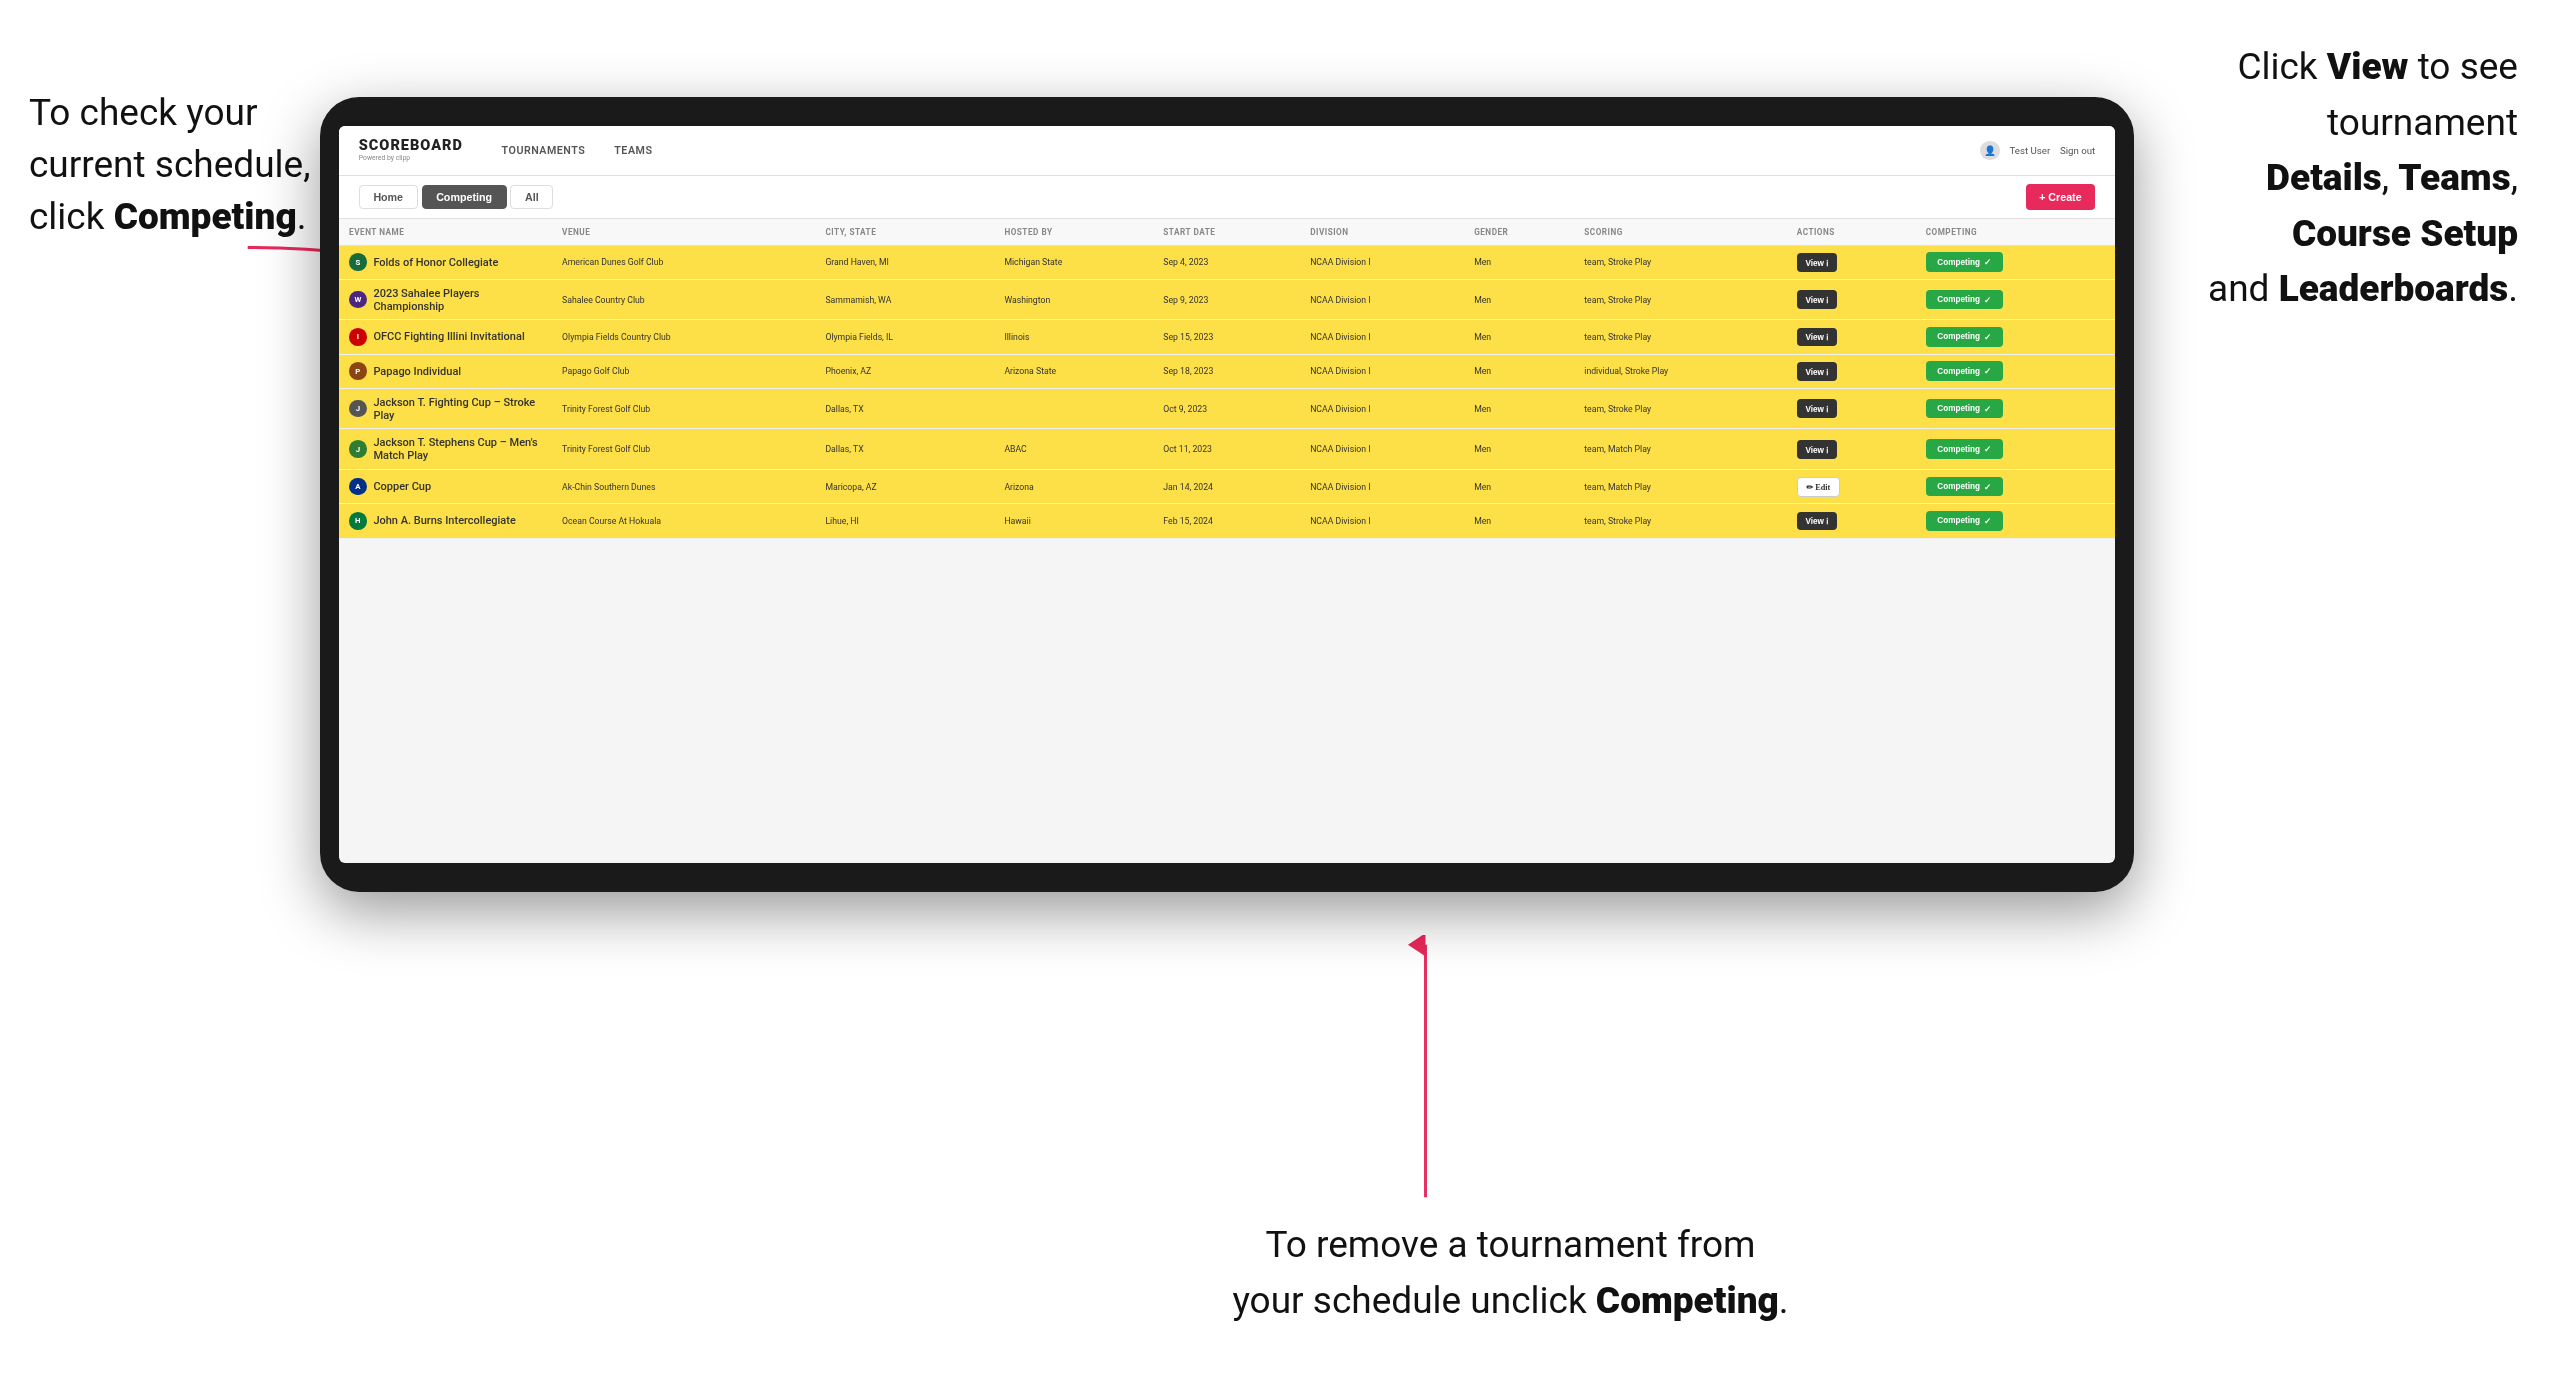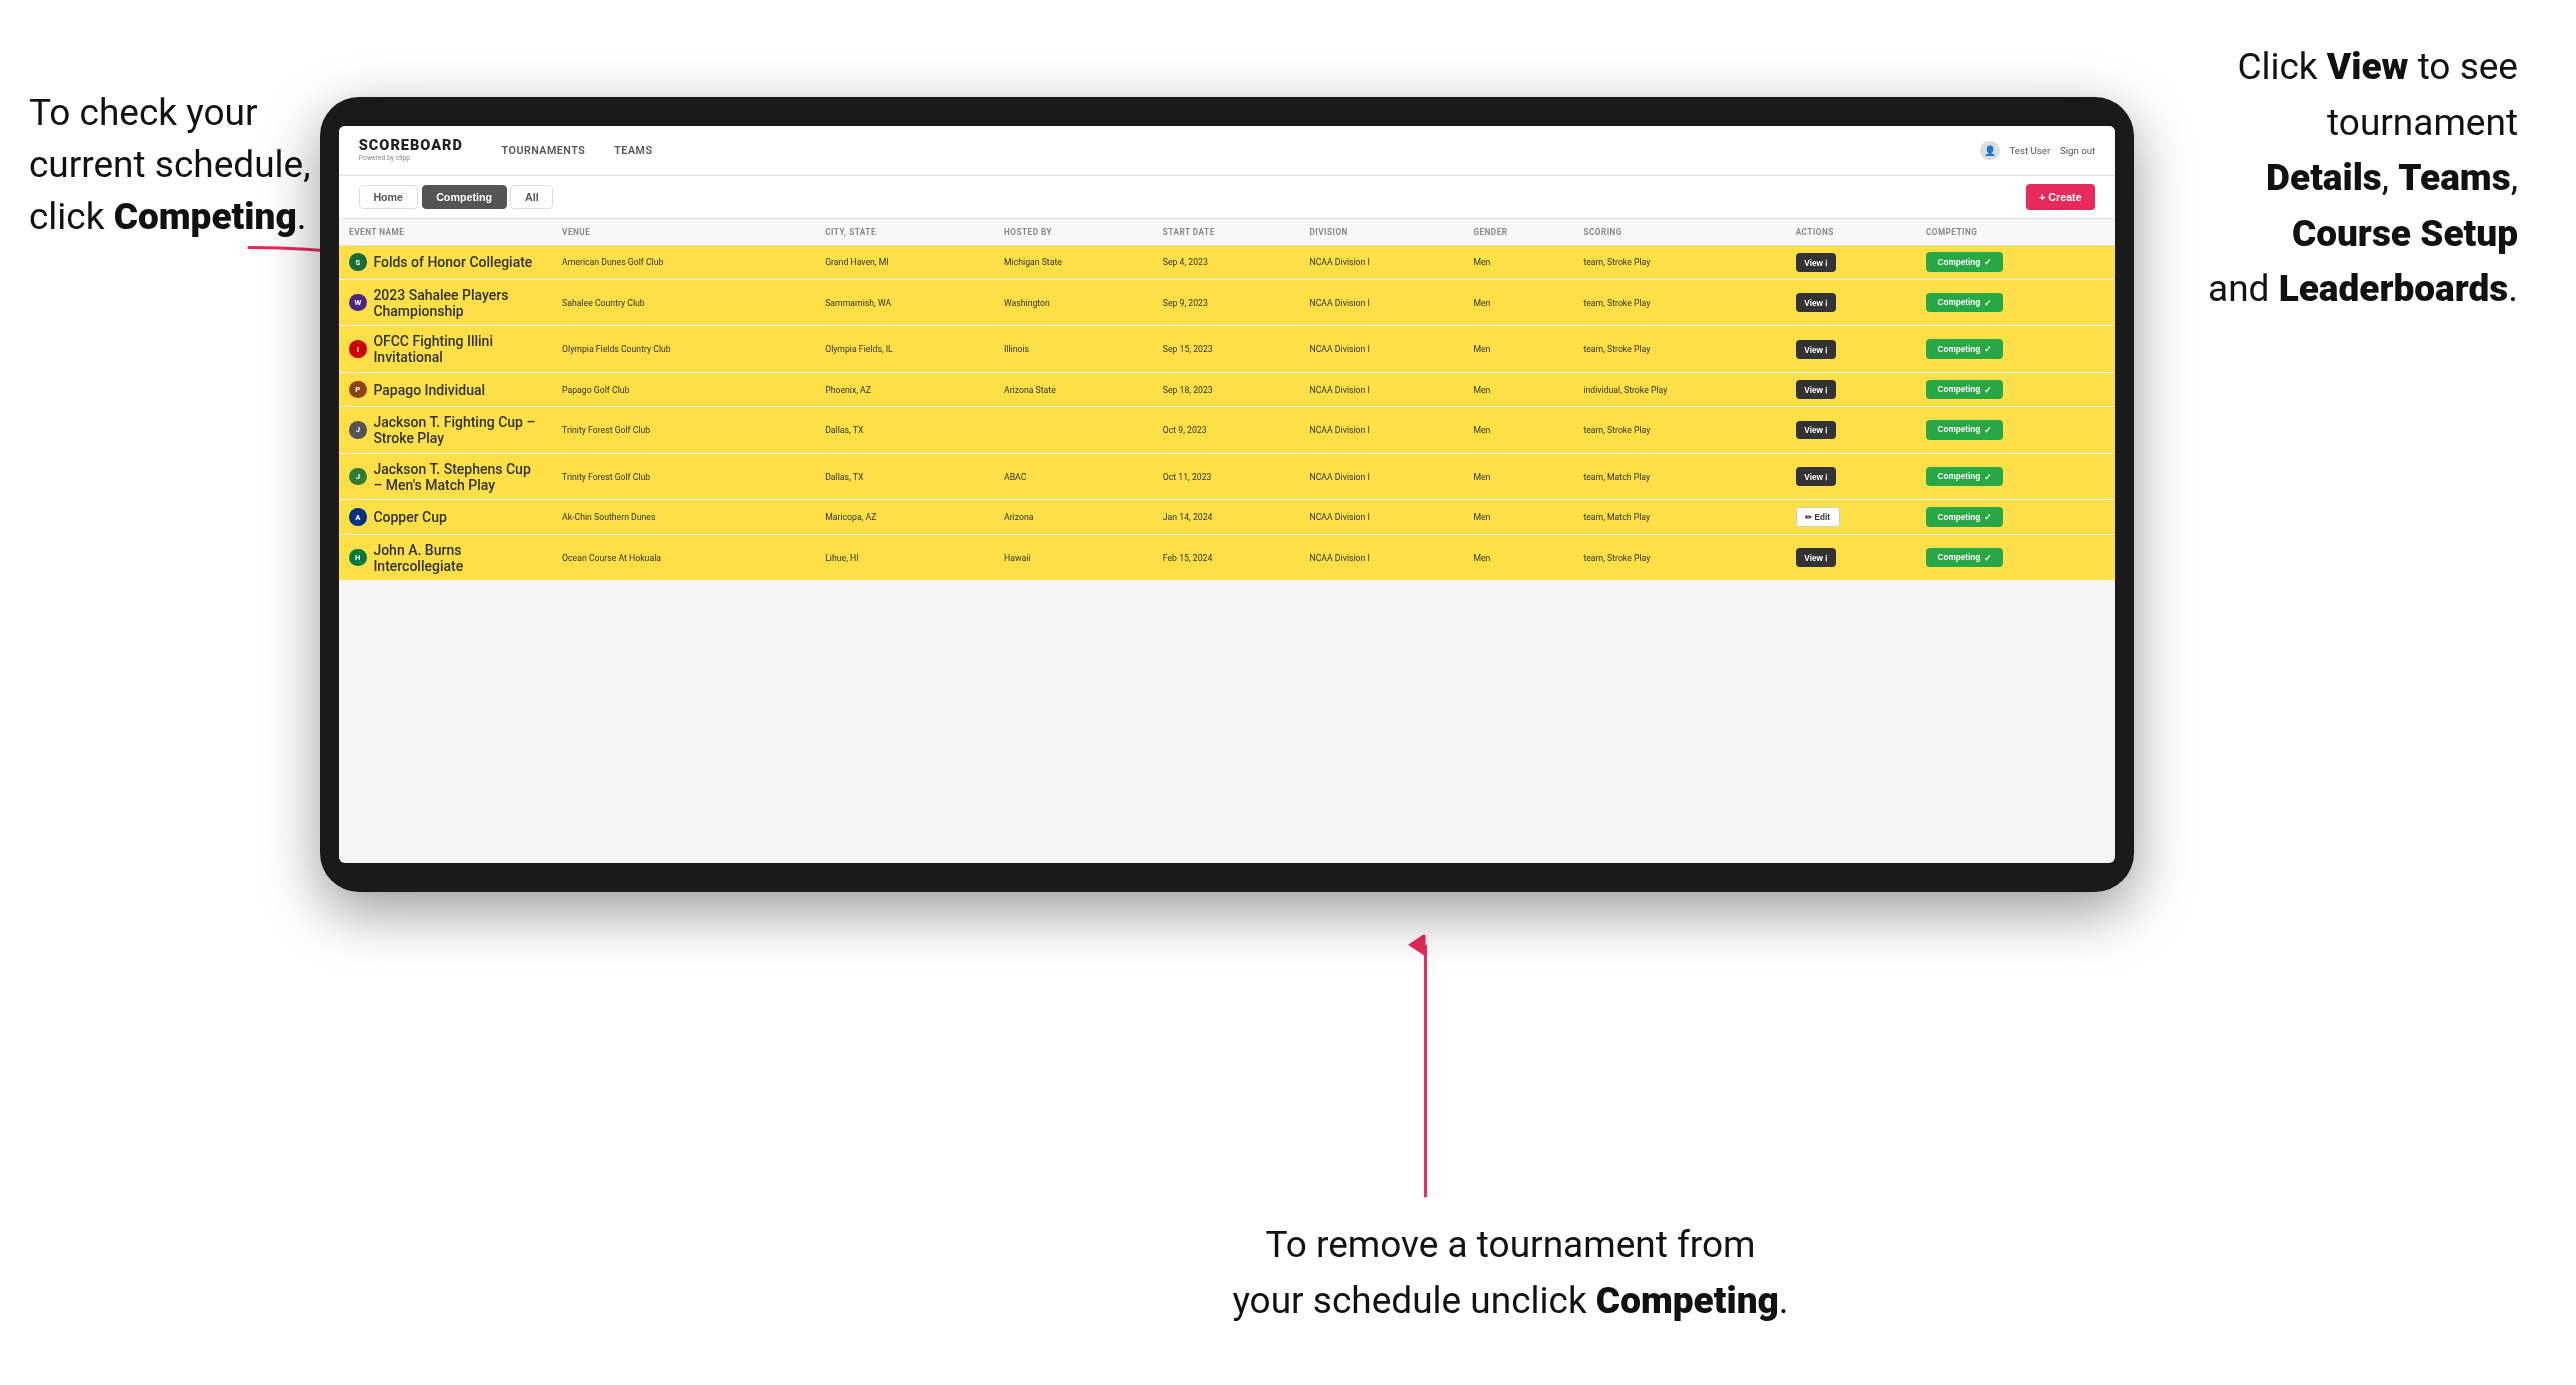--- a/index.html
+++ b/index.html
@@ -214,21 +214,21 @@
       display: flex;
       align-items: center;
       justify-content: center;
       font-size: 7.8px;
       color: #fff;
       font-weight: bold;
       flex-shrink: 0;
     }
 
     .event-name-text {
-      font-size: 14px;
+      font-size: 11px;
       color: #333;
       font-weight: 500;
     }
 
     .view-btn {
       background: #333;
       color: #fff;
       border: none;
       padding: 3.9px 8.7px;
       border-radius: 3.9px;
@@ -245,20 +245,21 @@
       color: #333;
       border: 1px solid #ccc;
       padding: 3.9px 8.7px;
       border-radius: 3.9px;
       font-size: 8.2px;
       font-weight: 600;
       cursor: pointer;
       display: inline-flex;
       align-items: center;
       gap: 2.9px;
+      font-family: Liberation Serif, serif;
     }
 
     .competing-btn {
       background: #28a745;
       color: #fff;
       border: none;
       padding: 4.8px 11.6px;
       border-radius: 3.9px;
       font-size: 8.2px;
       font-weight: 600;

